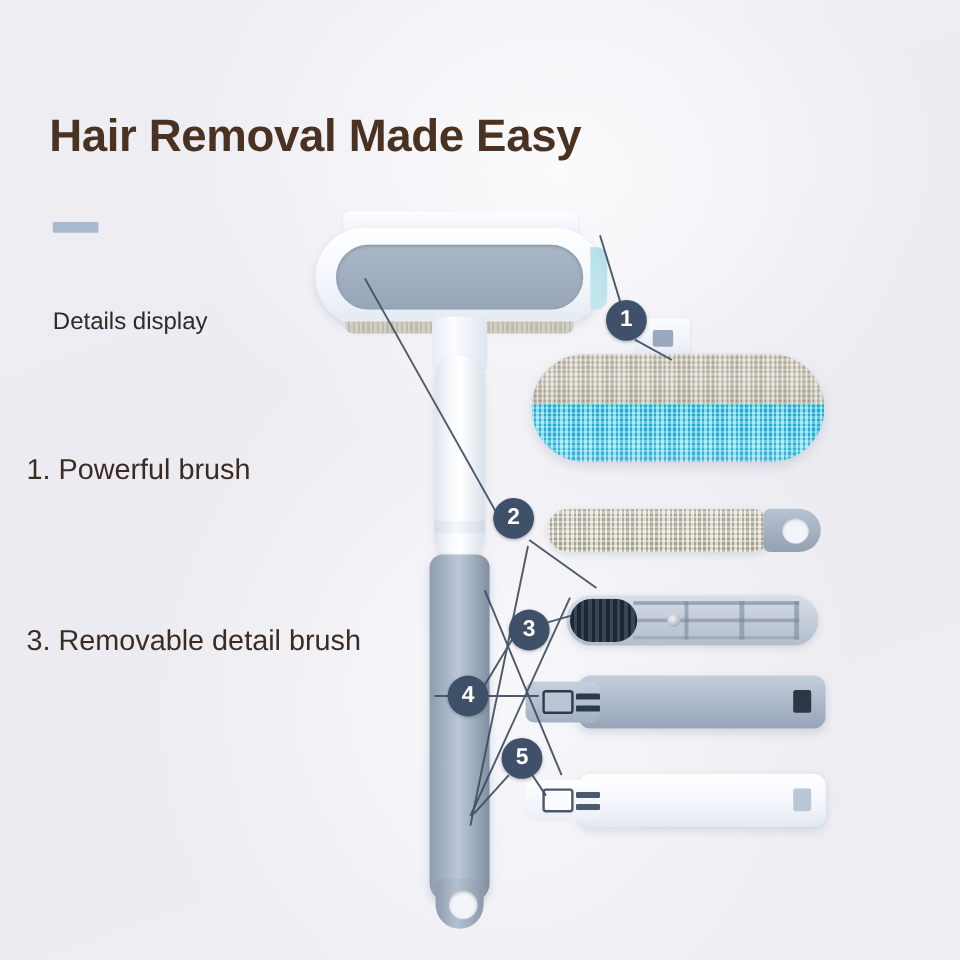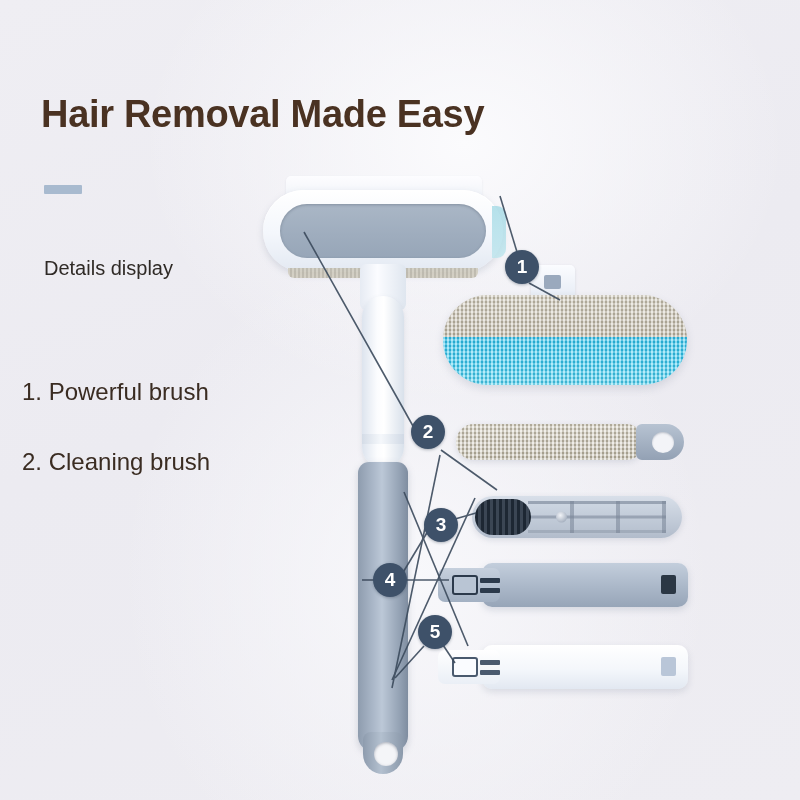--- a/index.html
+++ b/index.html
@@ -269,21 +269,21 @@
 </head>
 <body style="background-color: rgb(238, 237, 242);">
 
 <div id="poster">
 
   <div class="title-sub">Hair Removal Made Easy</div>
   <div class="accent-bar"></div>
   <div class="details-label">Details display</div>
 
   <div class="feature-item" style="top:378px">1. Powerful brush</div>
-  <div class="feature-item" style="top:448px">2. Cleaning brush</div>
+  <div class="feature-item" style="top:521px">3. Removable detail brush</div>
 
   <div id="main-tool">
     <div class="head-backplate"></div>
     <div class="head-body">
       <div class="head-edge-teal"></div>
     </div>
     <div class="head-inner"></div>
     <div class="head-bristle"></div>
     <div class="neck"></div>
     <div class="shaft-white"></div>

